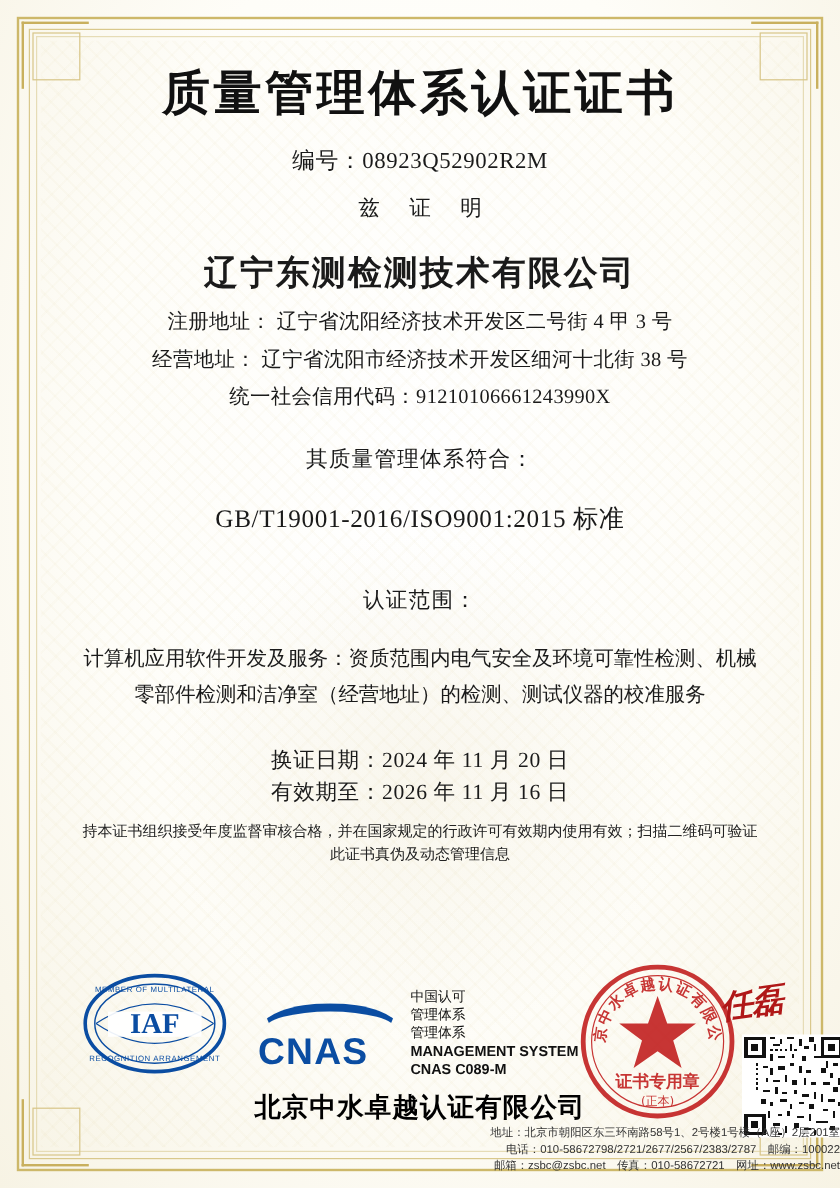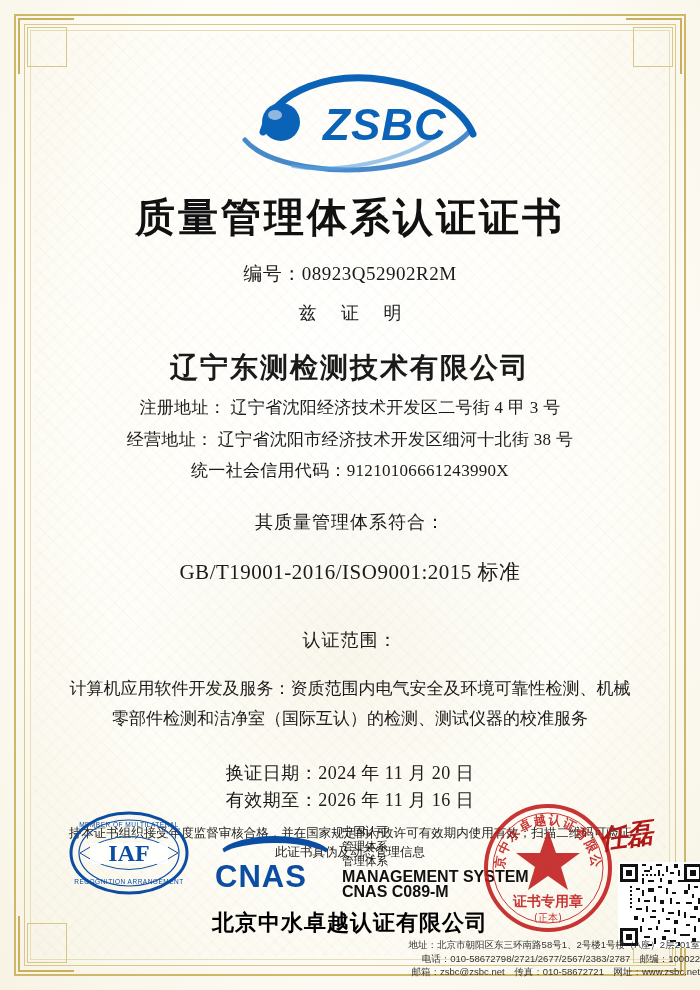--- a/index.html
+++ b/index.html
@@ -195,21 +195,21 @@
   }
   .cnas-block {
     position: absolute;
     left: 302px; top: 24px;
     text-align: left;
     font-family: "Liberation Sans", sans-serif;
     font-size: 11.5px;
     line-height: 15px;
     color: #111;
   }
-  .cnas-block .en { font-weight: bold; font-size: 16px; }
+  .cnas-block .en { font-weight: bold; font-size: 12px; }
 
   .seal {
     position: absolute;
     left: 440px; top: 0px;
     width: 136px; height: 136px;
   }
   .signature {
     position: absolute;
     left: 560px; top: 18px;
     font-family: "Liberation Serif", serif;
@@ -257,33 +257,20 @@
   <div class="border-outer"></div>
   <div class="border-inner"></div>
   <div class="border-thin"></div>
   <div class="corner tl"></div>
   <div class="corner tr"></div>
   <div class="corner bl"></div>
   <div class="corner br"></div>
 
   <div class="content">
 
-    <div class="logo-wrap">
-      <svg width="270" height="108" viewBox="0 0 270 108">
-
-        <path d="M48 62 C60 18 118 2 170 10 C216 17 248 40 258 64" fill="none" stroke="#0b63b8" stroke-width="7" stroke-linecap="round"></path>
-        <path d="M30 70 C52 96 120 106 178 96 C214 90 242 76 256 60" fill="none" stroke="#0b63b8" stroke-width="5" stroke-linecap="round" opacity="0.75"></path>
-        <path d="M78 96 C120 104 190 92 226 62" fill="none" stroke="#5aa0dd" stroke-width="4" stroke-linecap="round" opacity="0.6"></path>
-
-        <circle cx="66" cy="52" r="19" fill="#0b63b8"></circle>
-        <ellipse cx="60" cy="45" rx="7" ry="5" fill="#ffffff" opacity="0.55"></ellipse>
-
-        <text x="108" y="70" font-family="Liberation Sans, sans-serif" font-size="44" font-weight="bold" font-style="italic" fill="#0b63b8" letter-spacing="1">ZSBC</text>
-      </svg>
-    </div>
 
     <div class="title">质量管理体系认证证书</div>
 
     <div class="cert-no">编号：08923Q52902R2M</div>
 
     <div class="hereby">兹 证 明</div>
 
     <div class="company">辽宁东测检测技术有限公司</div>
 
     <div class="addr">注册地址： 辽宁省沈阳经济技术开发区二号街 4 甲 3 号</div>
@@ -291,21 +278,21 @@
     <div class="addr addr-3">统一社会信用代码：91210106661243990X</div>
 
     <div class="section-label">其质量管理体系符合：</div>
 
     <div class="standard">GB/T19001-2016/ISO9001:2015 标准</div>
 
     <div class="scope-label">认证范围：</div>
 
     <div class="scope-text">
       <div>计算机应用软件开发及服务：资质范围内电气安全及环境可靠性检测、机械</div>
-      <div>零部件检测和洁净室（国际互认）的检测、测试仪器的校准服务</div>
+      <div>零部件检测和洁净室（经营地址）的检测、测试仪器的校准服务</div>
     </div>
 
     <div class="dates">
       <div>换证日期：2024 年 11 月 20 日</div>
       <div>有效期至：2026 年 11 月 16 日</div>
     </div>
 
     <div class="note">
       <div>持本证书组织接受年度监督审核合格，并在国家规定的行政许可有效期内使用有效；扫描二维码可验证</div>
       <div>此证书真伪及动态管理信息</div>

